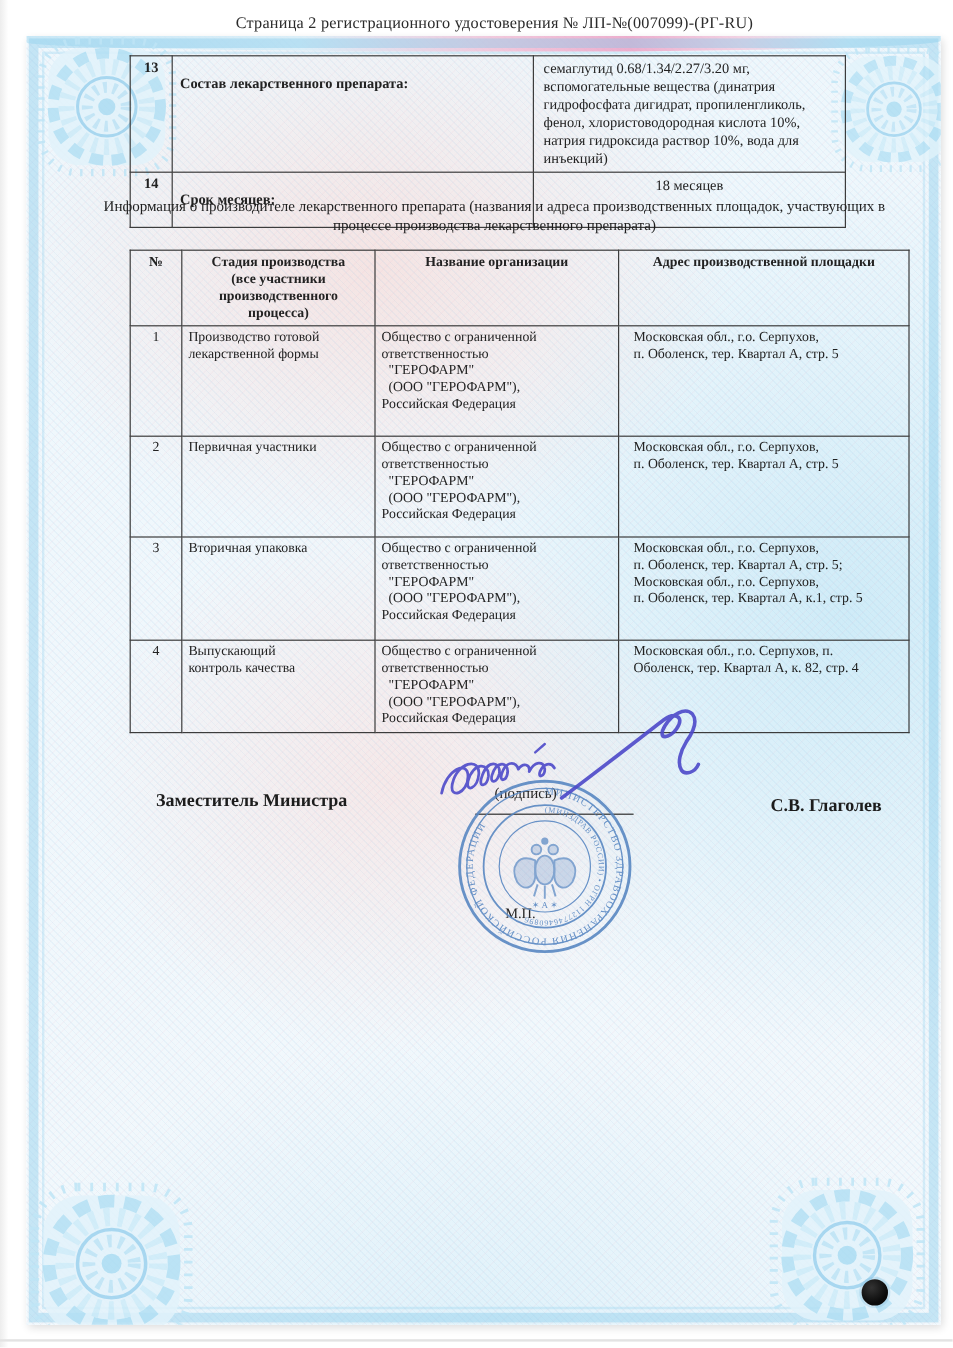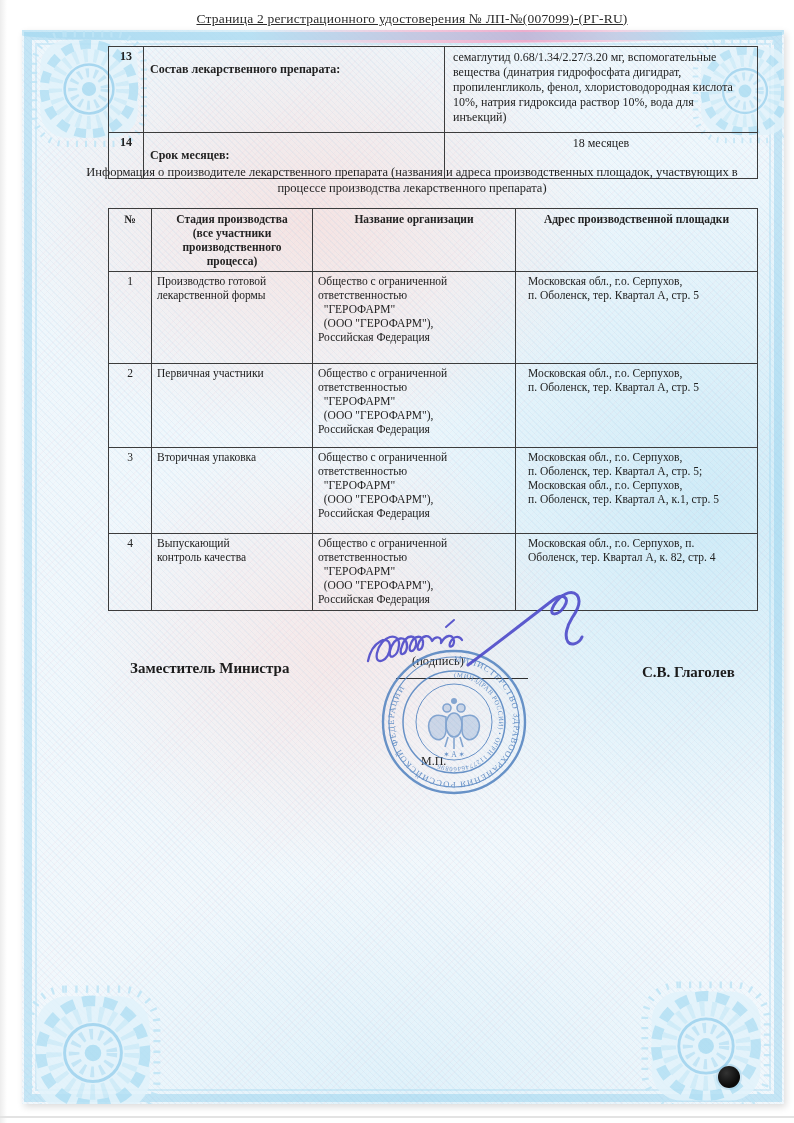--- a/index.html
+++ b/index.html
@@ -8,21 +8,21 @@
     background:#ffffff;
     font-family:"Liberation Serif", serif;
     color:#222;
   }
   .scan-left-edge{position:absolute;left:0;top:0;bottom:0;width:7px;
     background:linear-gradient(90deg,#ededed,rgba(255,255,255,0));}
   .scan-bottom-edge{position:absolute;left:0;right:0;bottom:5px;height:2px;background:#e3e3e3;}
 
   .header-title{
     position:absolute;top:11px;left:40px;right:10px;text-align:center;
-    font-size:13.5px;letter-spacing:.2px;color:#2b2b2b;white-space:nowrap;text-decoration:underline;
+    font-size:13.5px;letter-spacing:.2px;color:#2b2b2b;white-space:nowrap;
   }
 
   
   .paper{
     position:absolute;left:22px;top:30px;width:762px;height:1074px;
     background:
       repeating-linear-gradient(45deg, rgba(140,190,225,.10) 0 1px, rgba(0,0,0,0) 1px 4px),
       repeating-linear-gradient(-45deg, rgba(235,160,185,.06) 0 1px, rgba(0,0,0,0) 1px 5px),
       radial-gradient(ellipse 55% 30% at 38% 18%, rgba(250,212,206,.55), rgba(0,0,0,0) 72%),
       radial-gradient(ellipse 48% 30% at 40% 58%, rgba(250,218,214,.5), rgba(0,0,0,0) 70%),
@@ -41,21 +41,21 @@
   }
 
   
   .rosette{position:absolute;}
 
   
   table{border-collapse:collapse;table-layout:fixed;}
   td,th{border:1px solid #3c3c3c;vertical-align:top;overflow:hidden;}
   .pre{white-space:pre-wrap;}
 
-  .top-table{position:absolute;left:86px;top:16px;width:650px;font-size:12px;line-height:1.25;}
+  .top-table{position:absolute;left:86px;top:16px;width:597px;font-size:12px;line-height:1.25;}
   .top-table .c-num{width:30px;text-align:center;font-weight:bold;padding:2px 2px;}
   .top-table .c-label{width:288px;font-weight:bold;padding:15px 6px;}
   .top-table .c-value{padding:3px 8px;}
   .top-table .r13{height:86px;}
   .top-table .r14{height:19px;}
   .top-table .center{text-align:center;}
 
   .intro-text{
     position:absolute;left:60px;top:134px;width:660px;
     font-size:12.5px;line-height:1.3;text-align:center;color:#1f1f1f;

